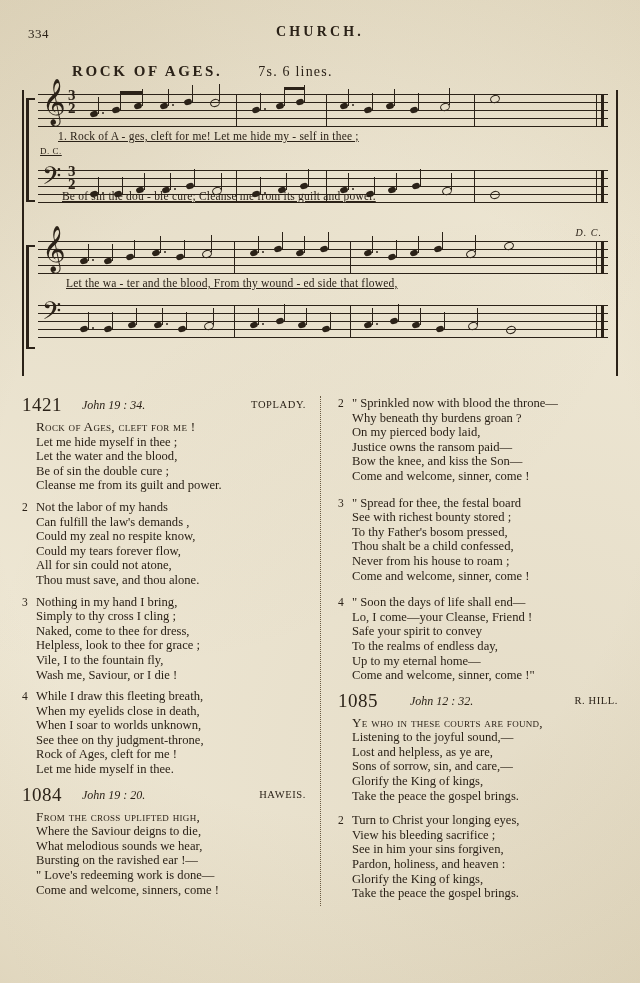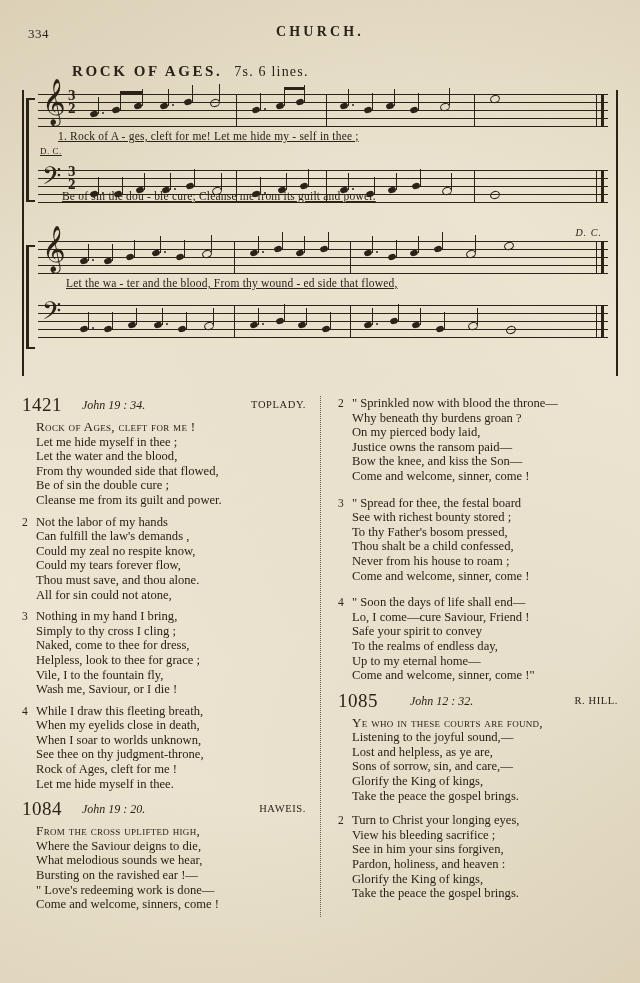--- a/index.html
+++ b/index.html
@@ -64,21 +64,21 @@
   .tune-name {
     font-size: 15px;
     letter-spacing: 2.6px;
     font-weight: bold;
     display: inline-block;
   }
   .tune-meter {
     font-size: 14px;
     letter-spacing: 1.2px;
     display: inline-block;
-    margin-left: 8px;
+    margin-left: 32px;
   }
 
   
   .music {
     position: relative;
     margin-top: 6px;
     height: 286px;
     border-left: 2px solid #2b2218;
     border-right: 2px solid #2b2218;
     padding: 0;
@@ -507,33 +507,32 @@
       <div class="hymn-head">
         <span class="hymn-num">1421</span>
         <span class="scripture">John 19 : 34.</span>
         <span class="author">TOPLADY.</span>
       </div>
 
       <div class="stanza">
         <span class="ln lead">Rock of Ages, cleft for me !</span>
         <span class="ln">Let me hide myself in thee ;</span>
         <span class="ln">Let the water and the blood,</span>
-        <span class="ln">From thy wounded side that flowed,</span>
         <span class="ln">Be of sin the double cure ;</span>
         <span class="ln">Cleanse me from its guilt and power.</span>
       </div>
 
       <div class="stanza">
         <span class="num">2</span>
         <span class="ln">Not the labor of my hands</span>
         <span class="ln">Can fulfill the law's demands ,</span>
         <span class="ln">Could my zeal no respite know,</span>
         <span class="ln">Could my tears forever flow,</span>
+        <span class="ln">All for sin could not atone,</span>
         <span class="ln">Thou must save, and thou alone.</span>
-        <span class="ln">All for sin could not atone,</span>
       </div>
 
       <div class="stanza">
         <span class="num">3</span>
         <span class="ln">Nothing in my hand I bring,</span>
         <span class="ln">Simply to thy cross I cling ;</span>
         <span class="ln">Naked, come to thee for dress,</span>
         <span class="ln">Helpless, look to thee for grace ;</span>
         <span class="ln">Vile, I to the fountain fly,</span>
         <span class="ln">Wash me, Saviour, or I die !</span>
@@ -583,21 +582,21 @@
         <span class="ln">See with richest bounty stored ;</span>
         <span class="ln">To thy Father's bosom pressed,</span>
         <span class="ln">Thou shalt be a child confessed,</span>
         <span class="ln">Never from his house to roam ;</span>
         <span class="ln">Come and welcome, sinner, come !</span>
       </div>
 
       <div class="stanza" style="margin-top:12px;">
         <span class="num">4</span>
         <span class="ln">" Soon the days of life shall end—</span>
-        <span class="ln">Lo, I come—cure Saviour, Friend !</span>
+        <span class="ln">Lo, I come—your Cleanse, Friend !</span>
         <span class="ln">Safe your spirit to convey</span>
         <span class="ln">To the realms of endless day,</span>
         <span class="ln">Up to my eternal home—</span>
         <span class="ln">Come and welcome, sinner, come !"</span>
       </div>
 
       <div class="hymn-head" style="">
         <span class="hymn-num">1085</span>
         <span class="scripture" style="left:72px;text-align:right;">John 12 : 32.</span>
         <span class="author">R. HILL.</span>

